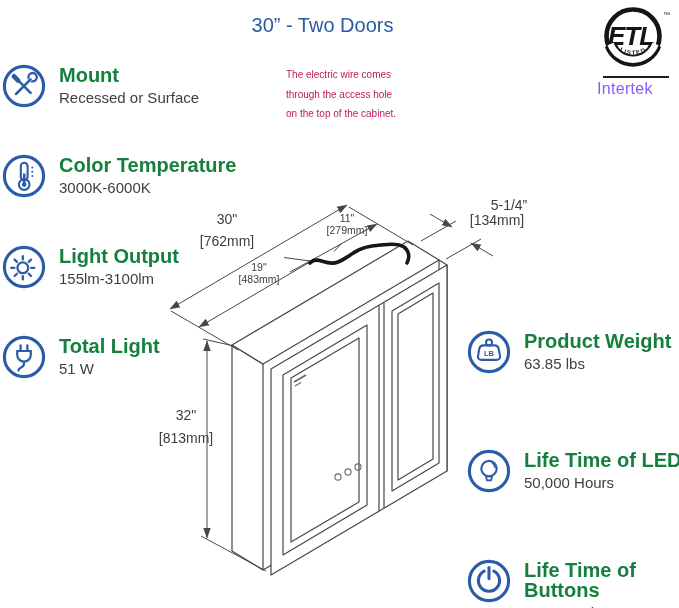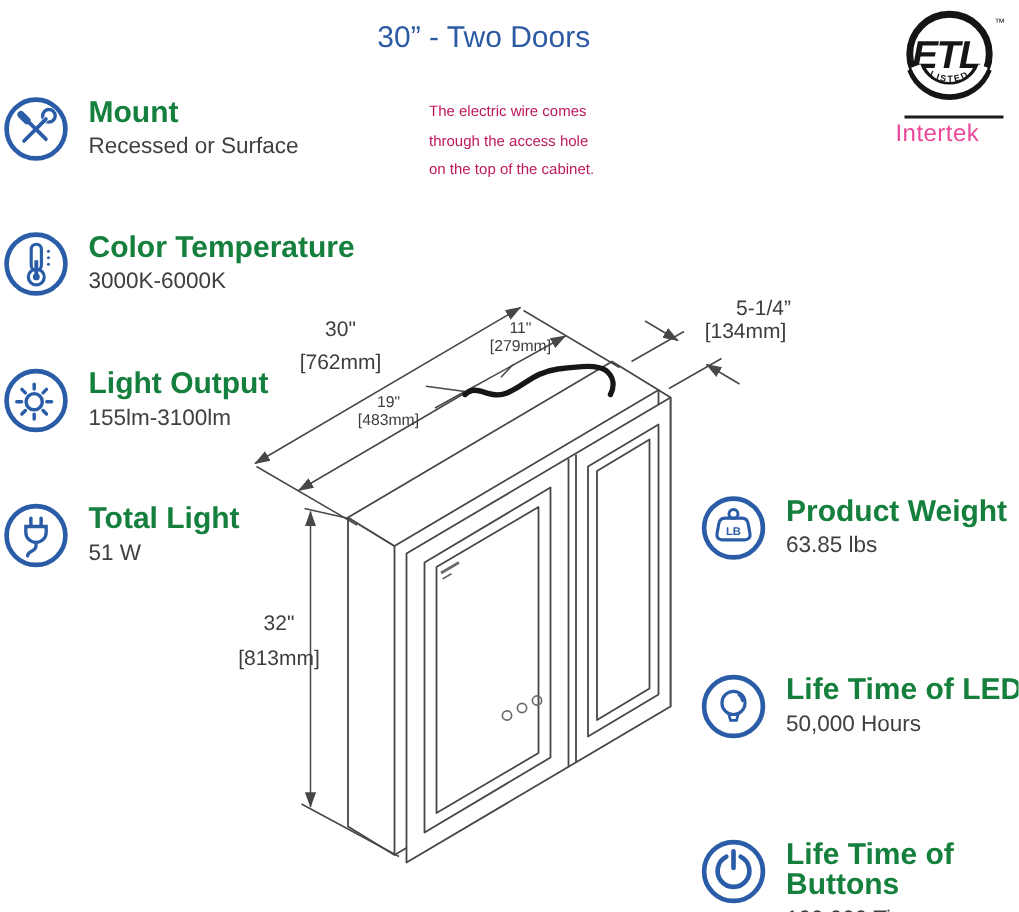--- a/index.html
+++ b/index.html
@@ -4,21 +4,21 @@
 <style>
   html,body{margin:0;padding:0;background:#ffffff;}
   .page{position:relative;width:679px;height:608px;background:#ffffff;overflow:hidden;
         font-family:"Liberation Sans",sans-serif;padding-left:32px;}
   .title{position:absolute;left:225px;top:14px;width:195px;text-align:center;
          font-size:20px;color:#2C5AA3;}
   .note{position:absolute;left:286px;top:65px;width:210px;font-size:10px;
         line-height:19.5px;color:#be185d;}
   .etl{position:absolute;left:597px;top:5px;width:78px;text-align:left;}
   .etl-line{width:66px;border-top:2px solid #1c1c1c;margin:3px auto 2px auto;}
-  .etl-brand{font-size:16px;color:#ec4899;letter-spacing:.3px;}
+  .etl-brand{font-size:16px;color:#8b5cf6;letter-spacing:.3px;}
   .feat{position:absolute;display:flex;gap:13px;align-items:flex-start;}
   .fic{width:44px;height:44px;flex:none;display:block;}
   .ftxt{padding-top:1px;}
   .feat-title{font-size:20px;font-weight:bold;color:#15803d;line-height:20px;}
   .feat-value{font-size:15px;color:#404040;margin-top:4px;white-space:nowrap;}
   .drawing{position:absolute;left:0;top:0;width:679px;height:608px;}
   .dimtxt{fill:#3d3d3d;}
 </style>
 </head>
 <body>

